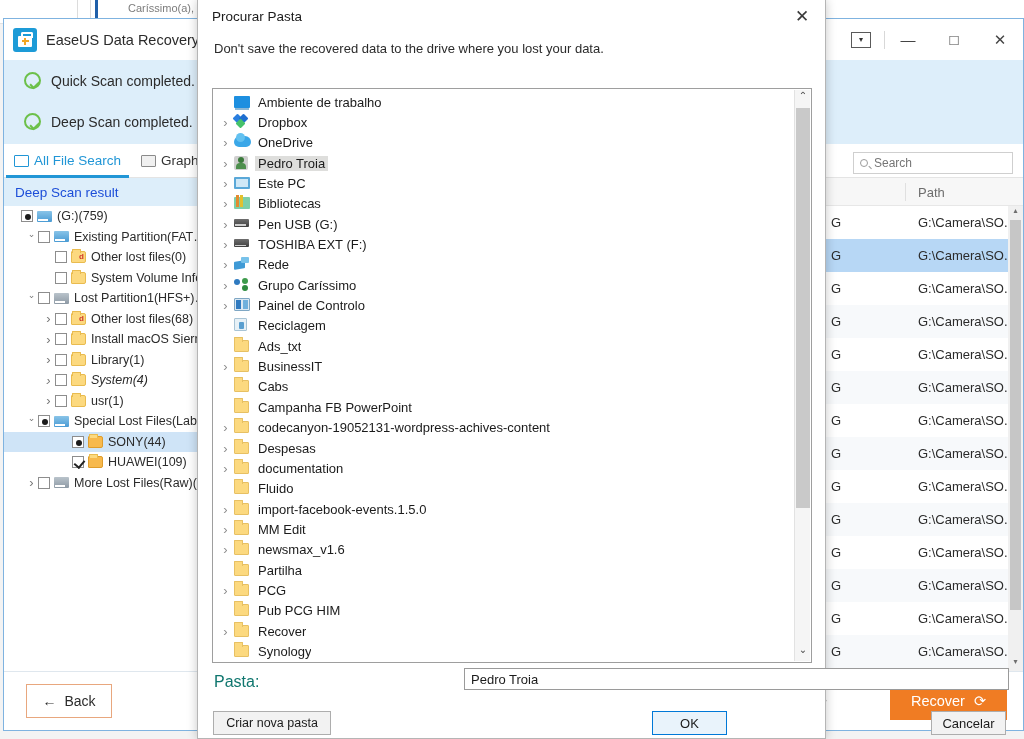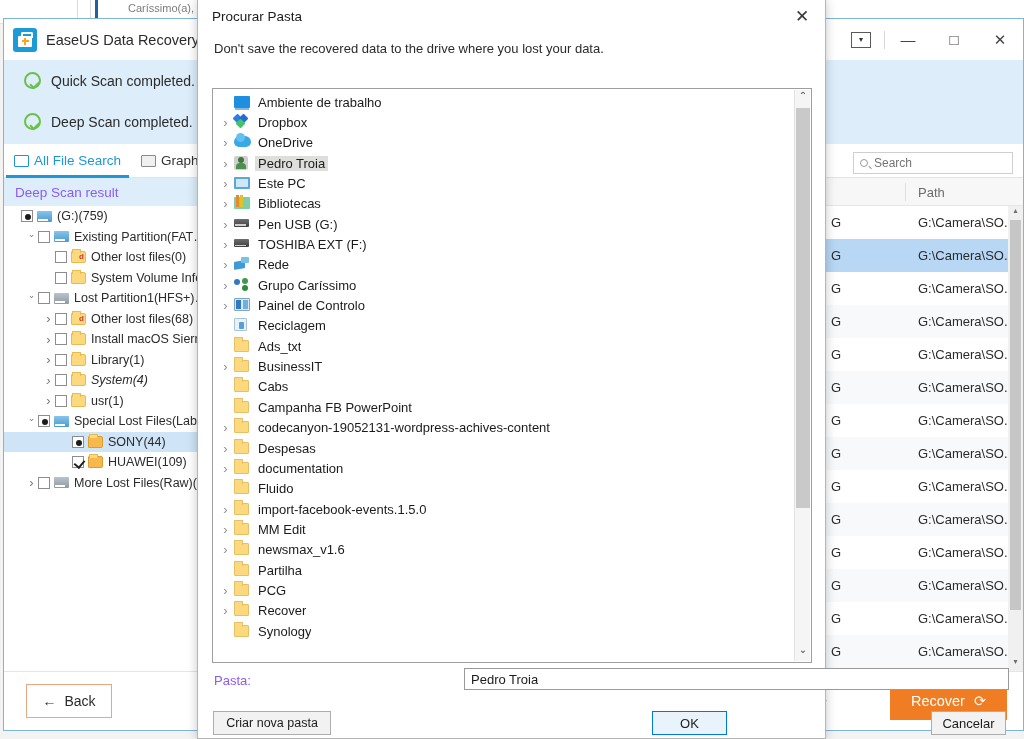--- a/index.html
+++ b/index.html
@@ -41,21 +41,21 @@
   .eu-tabs { position:absolute; left:0; top:125px; width:100%; height:34px; background:#fff; border-bottom:1px solid #e4e4e4; display:flex; align-items:center;}
   .eu-tab { display:flex; align-items:center; height:34px; padding:0 10px; font-size:13.5px; position:relative;}
   .eu-tab.active { color:#2196d6; }
   .eu-tab.active:after{content:""; position:absolute; left:2px; right:2px; bottom:0; height:3px; background:#2196d6;}
   .eu-tab .ic { width:15px; height:12px; border:1.6px solid #2196d6; border-radius:1px; margin-right:5px; flex:0 0 auto;}
   .eu-tab.plain { color:#333; }
   .eu-tab.plain .ic { border-color:#8a8a8a; background:#f0f0f0;}
   .caret { margin-left:6px; font-size:9px; color:#555;}
 
   .eu-subbar { position:absolute; left:0; top:159px; width:100%; height:28px; background:#ddeefa; display:flex; align-items:center; padding-left:11px;}
-  .eu-subbar span{font-size:13.5px;color:#8b5cf6;}
+  .eu-subbar span{font-size:13.5px;color:#1d4ed8;}
 
   
   .eu-searchwrap { position:absolute; right:10px; top:133px; width:160px; height:22px; border:1px solid #cfcfcf; background:#fff; display:flex; align-items:center; padding:0 6px;}
   .eu-searchwrap .mag { width:8px;height:8px;border:1.4px solid #9b9b9b;border-radius:50%; position:relative; flex:0 0 auto;}
   .eu-searchwrap .mag:after{content:"";position:absolute;left:7px;top:7px;width:4px;height:1.4px;background:#9b9b9b;transform:rotate(45deg);}
   .eu-searchwrap input{border:none;outline:none;font-size:12px;color:#333;margin-left:6px;width:120px;font-family:"Liberation Sans",sans-serif;}
 
   
   .eu-left { position:absolute; left:0; top:187px; width:207px; height:465px; background:#fff; overflow:hidden; font-size:12.5px; color:#2b2b2b;}
   .tn { position:relative; height:20.5px; display:flex; align-items:center; white-space:nowrap;}
@@ -151,21 +151,21 @@
   .i-bin{width:13px;height:13px;background:#e7f1f7;border:1px solid #a8c4d6;border-radius:1px;position:relative;}
   .i-bin:after{content:"";position:absolute;left:4px;top:3px;width:5px;height:7px;background:#5a9fd0;border-radius:1px;}
   .i-fold{width:15px;height:12px;background:#fcd97f;border:1px solid #e7c063;border-radius:1px;position:relative;top:1px;}
   .i-fold:before{content:"";position:absolute;left:-1px;top:-4px;width:7px;height:4px;background:#fcd97f;border:1px solid #e7c063;border-bottom:none;border-radius:1px 1px 0 0;}
 
   .dlg-vscroll { position:absolute; right:1px; top:1px; width:16px; bottom:1px; background:#f5f5f5; border-left:1px solid #e2e2e2;}
   .dlg-vscroll .thumb{position:absolute;left:1px;top:18px;width:14px;height:400px;background:#c9c9c9;}
   .dlg-vscroll .ar{position:absolute;left:0;width:16px;height:17px;text-align:center;font-size:10px;color:#4a4a4a;}
   .dlg-vscroll .ar.up{top:0;} .dlg-vscroll .ar.dn{bottom:0;}
 
-  .dlg-pasta-lbl { position:absolute; left:16px; top:673px; font-size:13px; color:#8b5cf6;}
+  .dlg-pasta-lbl { position:absolute; left:16px; top:673px; font-size:16px; color:#0f766e;}
   .dlg-pasta-inp { position:absolute; left:266px; top:668px; width:545px; height:22px; border:1px solid #9a9a9a; background:#fff; font-size:13px; color:#1b1b1b; padding:0 6px; outline:none; font-family:"Liberation Sans",sans-serif;}
   .dlg-newfolder { position:absolute; left:15px; top:711px; width:118px; height:24px; border:1px solid #adadad; background:#f2f2f2; font-size:12.5px; color:#1b1b1b; display:flex; align-items:center; justify-content:center;}
   .dlg-ok { position:absolute; left:454px; top:711px; width:75px; height:24px; border:1px solid #0078d7; background:#e9f3fb; font-size:13px; color:#1b1b1b; display:flex; align-items:center; justify-content:center;}
   .dlg-cancel { position:absolute; left:733px; top:711px; width:75px; height:24px; border:1px solid #adadad; background:#f2f2f2; font-size:13px; color:#1b1b1b; display:flex; align-items:center; justify-content:center;}
 </style>
 </head>
 <body>
 
 <div id="root">
 
@@ -620,20 +620,27 @@
             <span class="nm">Partilha</span>
           </div>
           <div class="dtn">
             <span class="ar">›</span>
             <span class="ci">
               <span class="i-fold" style="display: block;"></span>
             </span>
             <span class="nm">PCG</span>
           </div>
           <div class="dtn">
+            <span class="ar"></span>
+            <span class="ci">
+              <span class="i-fold" style="display: block;"></span>
+            </span>
+            <span class="nm">Pub PCG HIM</span>
+          </div>
+          <div class="dtn">
             <span class="ar">›</span>
             <span class="ci">
               <span class="i-fold" style="display: block;"></span>
             </span>
             <span class="nm">Recover</span>
           </div>
           <div class="dtn">
             <span class="ar"></span>
             <span class="ci">
               <span class="i-fold" style="display: block;"></span>

